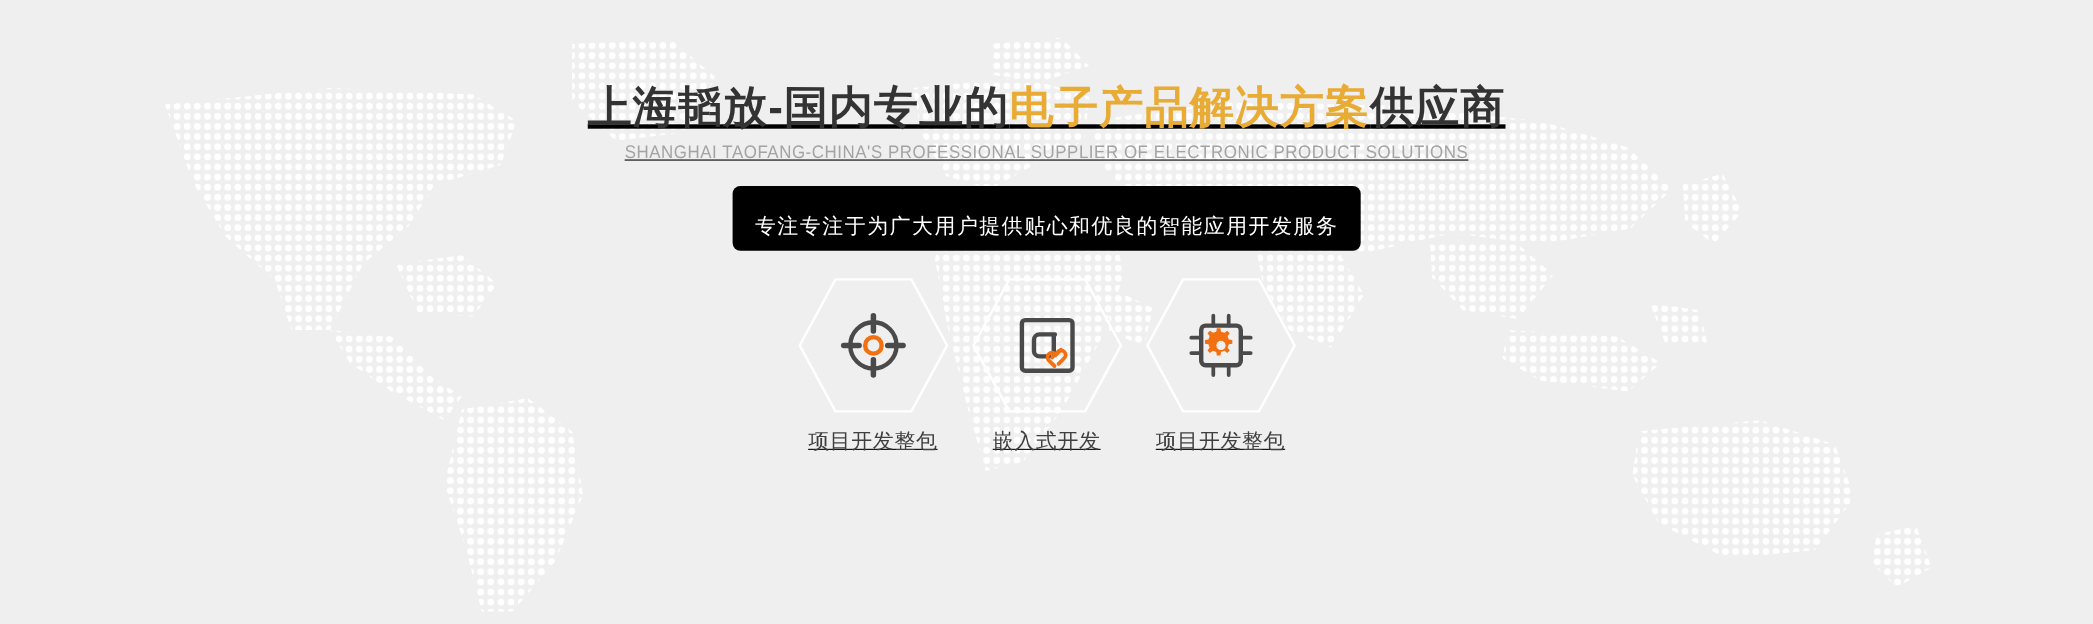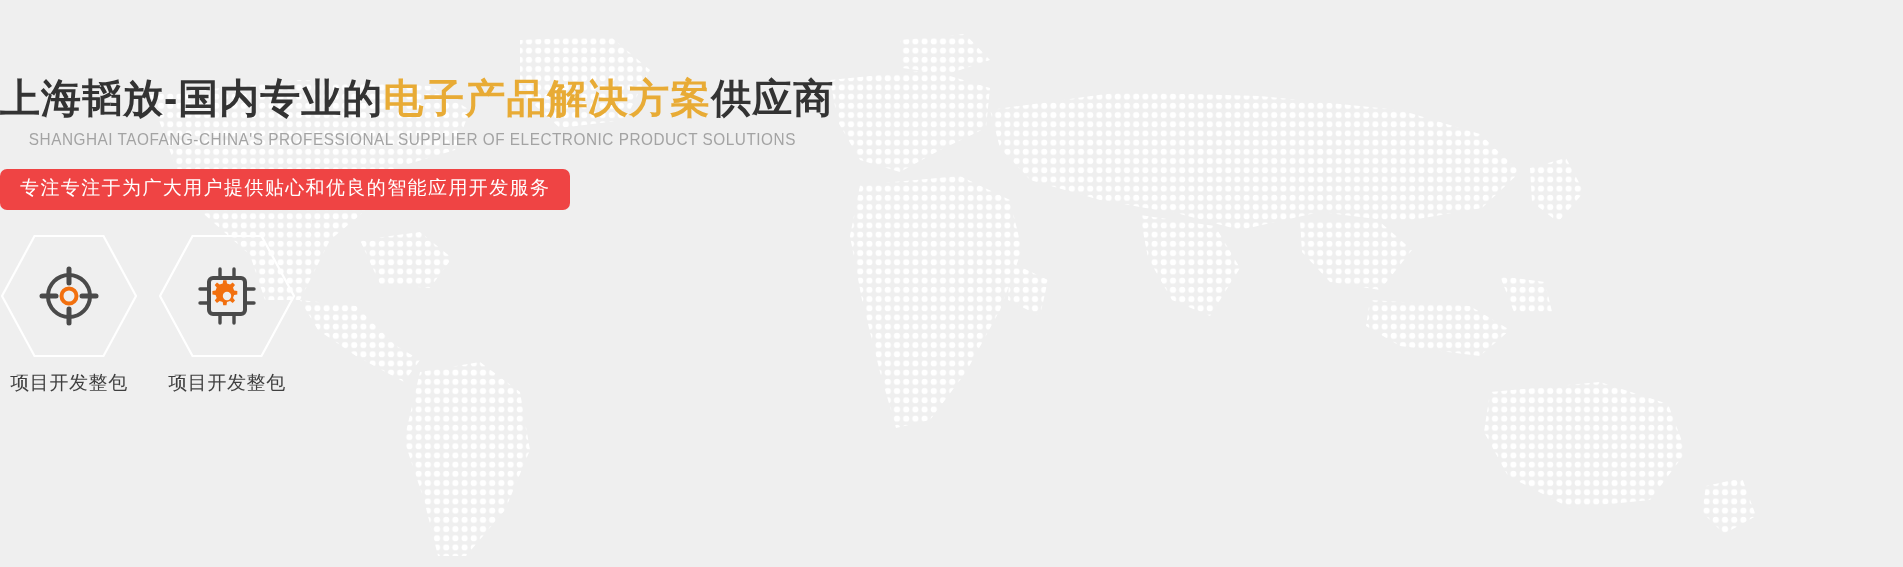--- a/index.html
+++ b/index.html
@@ -19,23 +19,24 @@
   #map-layer{
     position:absolute;inset:0;
     width:1903px;height:567px;
     pointer-events:none;
   }
   #map-layer svg{display:block;width:1903px;height:567px;}
 
   
   #content{
     position:absolute;inset:0;
-    display:flex;flex-direction:column;align-items:flex-start;
+    display:flex;flex-direction:column;align-items:center;
     padding-top:76px;
     box-sizing:border-box;
+    text-decoration:underline;
   }
   #headline{
     font-size:40px;
     font-weight:bold;
     letter-spacing:1px;
     line-height:1.12;
     color:#333333;
     white-space:nowrap;
     margin:0;
   }
@@ -45,25 +46,25 @@
     font-size:16.5px;
     color:#a3a3a3;
     letter-spacing:.55px;
     white-space:nowrap;
     transform:scaleX(.93);
     transform-origin:center;
   }
   #tagline-wrap{margin-top:20px;}
   #tagline{
     display:inline-block;
-    background:#ef4444;
+    background:#000000;
     color:#ffffff;
     font-size:19px;
     letter-spacing:1.4px;
-    padding:6px 20px 9px 20px;
+    padding:24px 20px 9px 20px;
     border-radius:7px;
     white-space:nowrap;
   }
 
   
   #services{
     margin-top:24px;
     display:flex;
     align-items:flex-start;
     justify-content:center;
@@ -172,20 +173,37 @@
               <circle cx="32" cy="32" r="7.5" fill="none" stroke="#f2700f" stroke-width="4"></circle>
             </svg>
           </div>
         </div>
         <div class="service-label">项目开发整包</div>
       </div>
 
 
 
 
+      <div class="service">
+        <div class="hexwrap">
+          <svg class="hexshape" viewBox="0 0 138 124">
+            <polygon points="34.5,2 103.5,2 136,62 103.5,122 34.5,122 2,62" fill="none" stroke="#ffffff" stroke-width="2.2"></polygon>
+          </svg>
+          <div class="iconholder">
+            <svg viewBox="0 0 64 64">
+              <rect x="9" y="9" width="46" height="46" rx="3" fill="none" stroke="#4a4a4a" stroke-width="4"></rect>
+              <path d="M39 22 L25 22 A5 5 0 0 0 20 27 L20 37 A5 5 0 0 0 25 42 L34 42" fill="none" stroke="#4a4a4a" stroke-width="4" stroke-linecap="round"></path>
+              <path d="M38 24 L38 40" fill="none" stroke="#4a4a4a" stroke-width="4" stroke-linecap="round"></path>
+              <path d="M36.5 43 L41 38.5 A4.2 4.2 0 1 1 46.8 44.3 L42.3 48.8" fill="none" stroke="#f2700f" stroke-width="3.4" stroke-linecap="round"></path>
+              <path d="M44.5 36 L40 40.5 A4.2 4.2 0 1 0 34.2 46.3 L38.7 50.8" fill="none" stroke="#f2700f" stroke-width="3.4" stroke-linecap="round"></path>
+            </svg>
+          </div>
+        </div>
+        <div class="service-label">嵌入式开发</div>
+      </div>
 
       <div class="service">
         <div class="hexwrap">
           <svg class="hexshape" viewBox="0 0 138 124">
             <polygon points="34.5,2 103.5,2 136,62 103.5,122 34.5,122 2,62" fill="none" stroke="#ffffff" stroke-width="2.2"></polygon>
           </svg>
           <div class="iconholder">
             <svg viewBox="0 0 64 64">
               <rect x="14" y="14" width="36" height="36" rx="4" fill="none" stroke="#4a4a4a" stroke-width="4"></rect>
               <g stroke="#4a4a4a" stroke-width="3.4" stroke-linecap="round">

